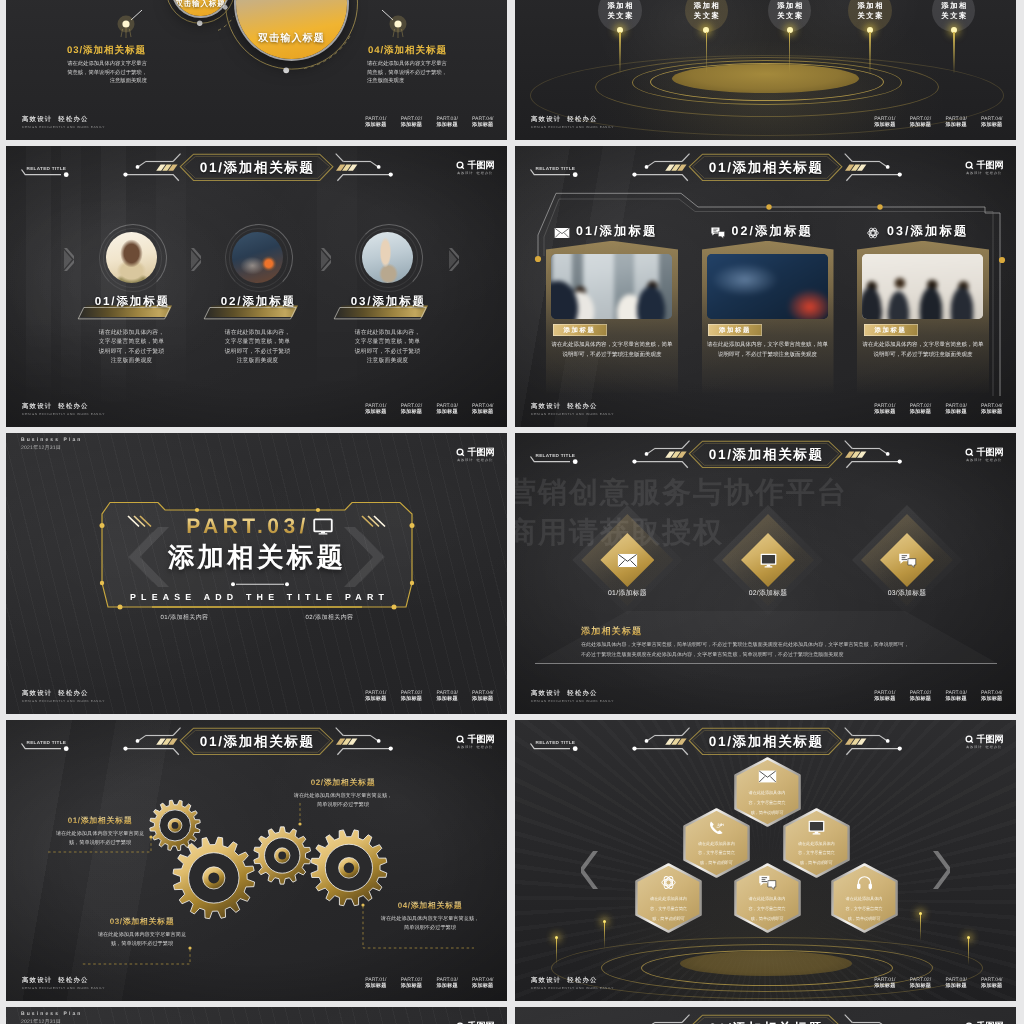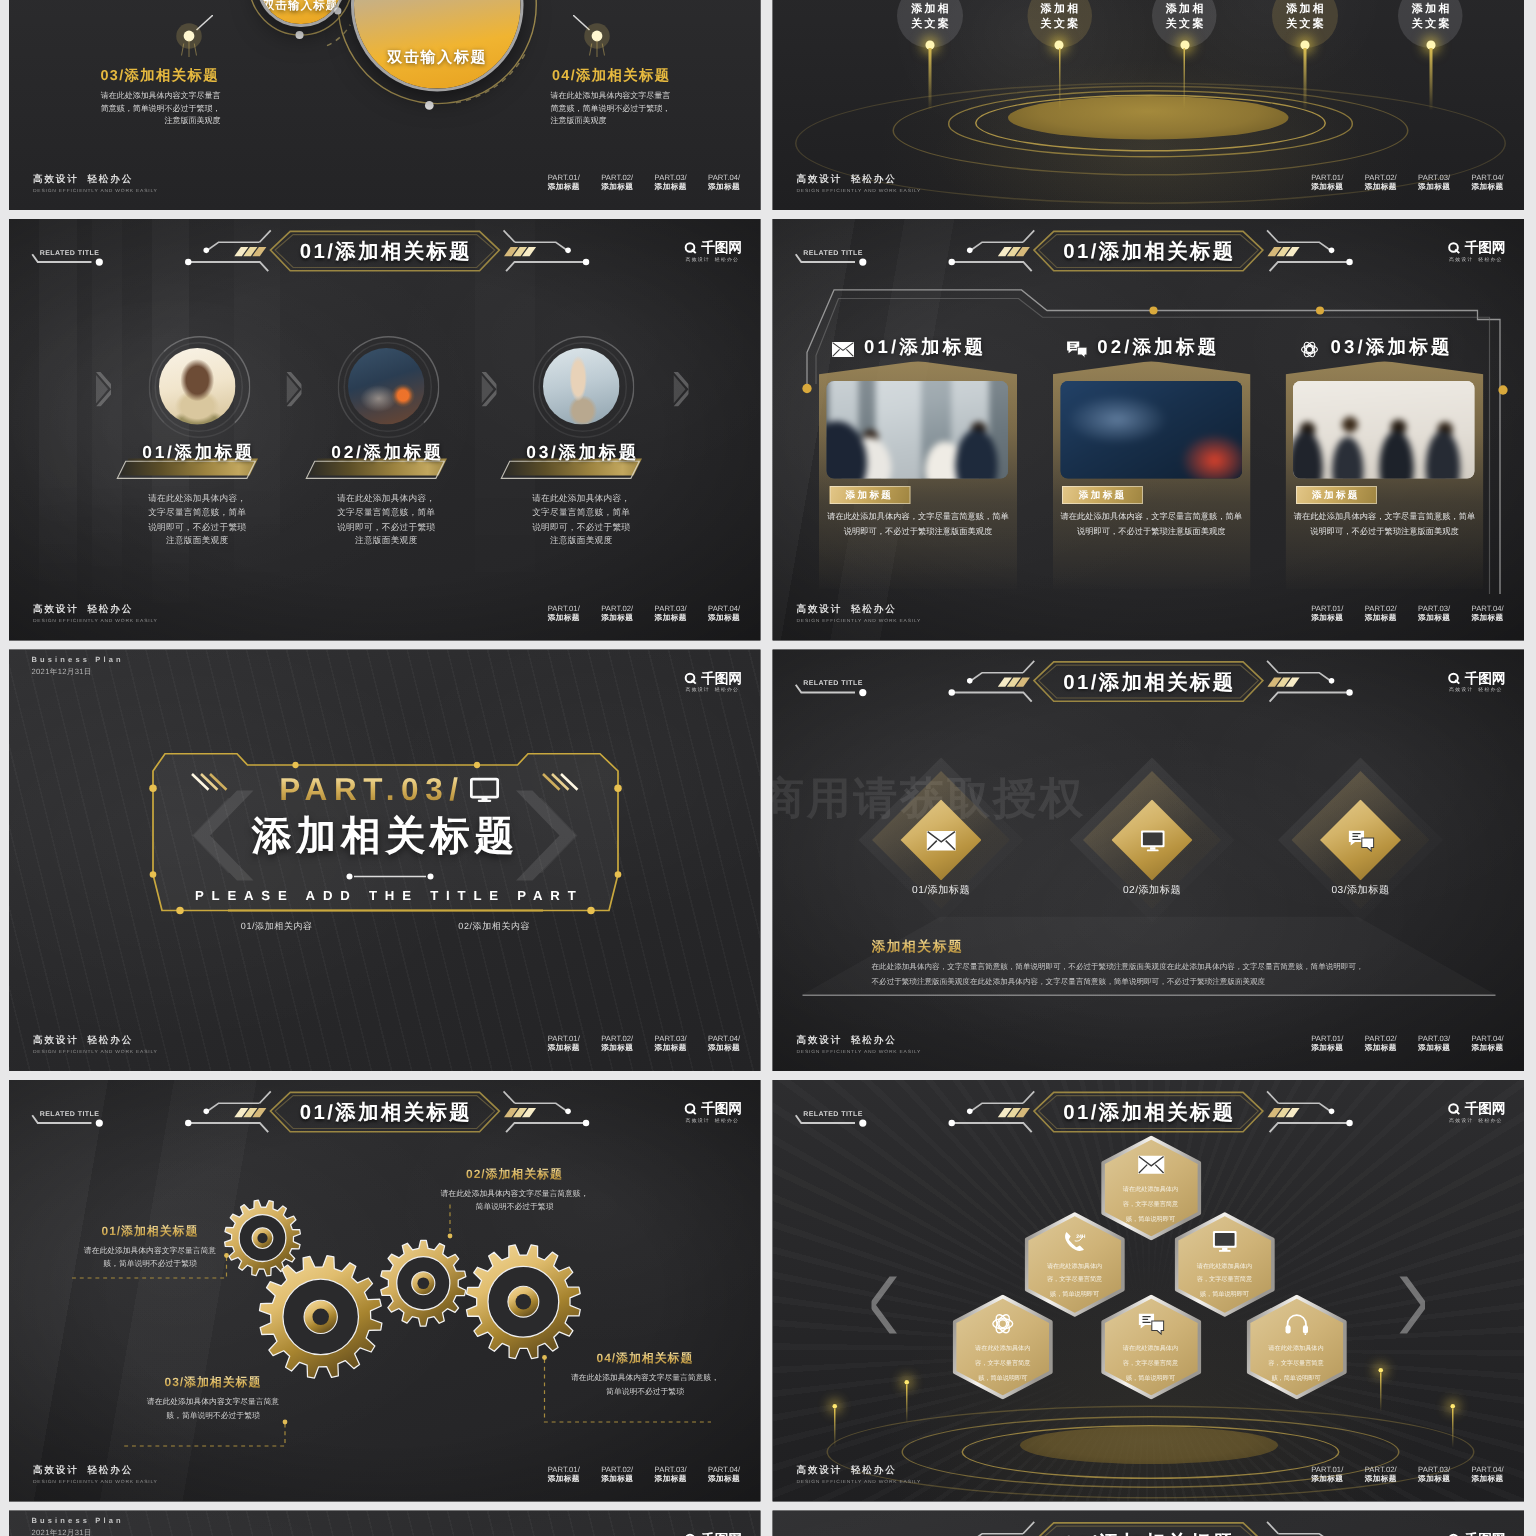--- a/index.html
+++ b/index.html
@@ -833,20 +833,21 @@
           </div>
         </div>
 
  </div>
 </div>
 <div class="slide s6">
  <div class="inner">
   <div class="bgtex"></div>
   <div class="s6-photo"></div>
   <div class="vig"></div>
+  <div class="wm" style="left:-8px;top:40px;font-size:29px;">营销创意服务与协作平台</div>
   <div class="wm" style="left:-8px;top:80px;font-size:29px;">商用请获取授权</div>
 
 <div class="hdr">
 <svg width="501" height="44" viewBox="0 0 501 44">
   <polygon points="174.3,20.7 187.5,8.2 313.7,8.2 326.9,20.7 313.7,34.5 187.5,34.5" fill="none" stroke="#9a8642" stroke-width="1.1"></polygon>
   <polygon points="177.4,20.7 189.4,10.4 311.8,10.4 323.8,20.7 311.8,32.3 189.4,32.3" fill="none" stroke="#60573d" stroke-width=".75"></polygon>
   <path d="M139.6,15.6 L132.2,20.8" fill="none" stroke="#c2c2c2" stroke-width="1.15"></path>
   <circle cx="131.5" cy="20.9" r="1.85" fill="#ffffff"></circle>
   <path d="M167,15.5 L139.3,15.5" fill="none" stroke="#c2c2c2" stroke-width="1.15"></path>
   <path d="M167,15.5 L174.5,7.6" fill="none" stroke="#c2c2c2" stroke-width="1.15"></path>

